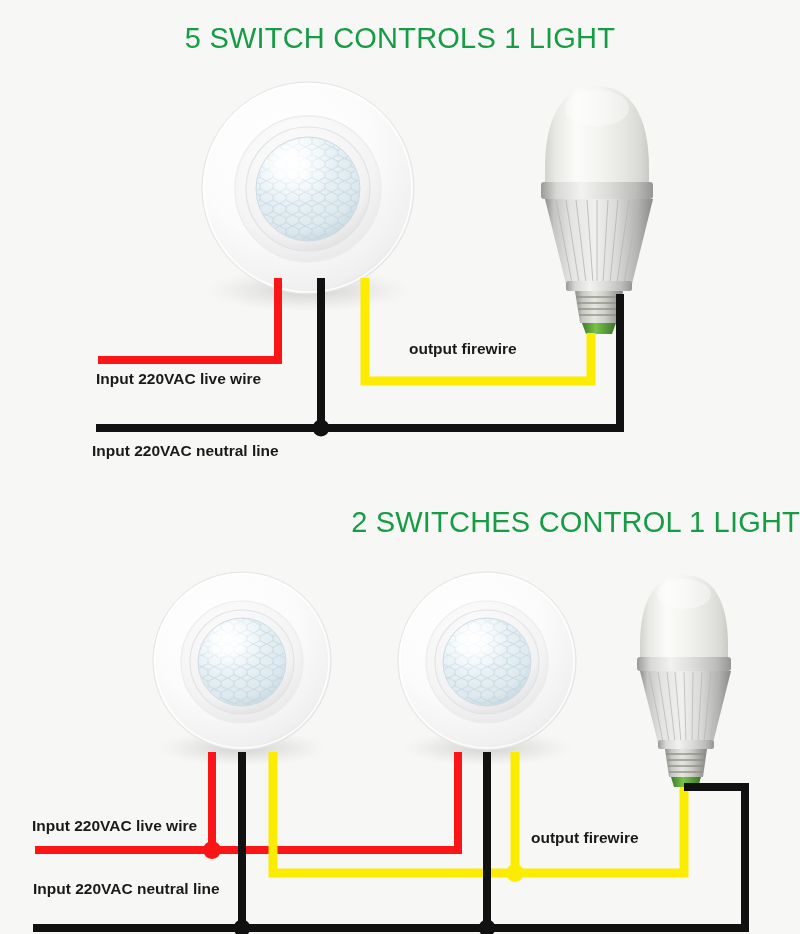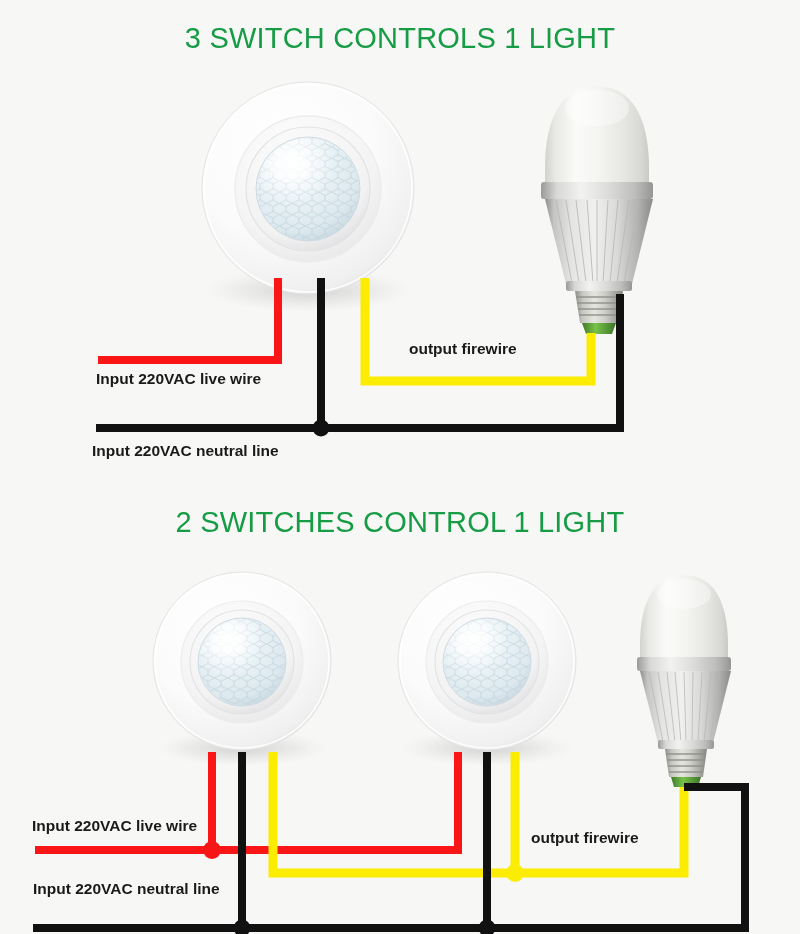--- a/index.html
+++ b/index.html
@@ -16,41 +16,41 @@
     position:absolute;
     width:100%;
     text-align:center;
     color:#169c45;
     font-size:29px;
     font-weight:400;
     letter-spacing:0.2px;
     white-space:nowrap;
   }
   #title-1{top:22px;}
-  #title-2{top:506px;}
+  #title-2{top:506px;text-align:right;}
   .wire-label{
     position:absolute;
     color:#1a1a1a;
     font-size:15.5px;
     font-weight:700;
     white-space:nowrap;
   }
   .lbl-live-1{left:96px;top:370px;}
   .lbl-neutral-1{left:92px;top:442px;}
   .lbl-output-1{left:409px;top:340px;}
   .lbl-live-2{left:32px;top:817px;}
   .lbl-neutral-2{left:33px;top:880px;}
   .lbl-output-2{left:531px;top:829px;}
 </style>
 </head>
 <body>
 
 <div class="stage">
 
-  <div class="diagram-title" id="title-1">3 SWITCH CONTROLS 1 LIGHT</div>
+  <div class="diagram-title" id="title-1">5 SWITCH CONTROLS 1 LIGHT</div>
 
   <svg class="svg-layer" viewBox="0 0 800 934">
     <defs>
 
       <radialGradient id="sensorBody" cx="38%" cy="30%" r="78%">
         <stop offset="0%" stop-color="#ffffff"></stop>
         <stop offset="55%" stop-color="#fbfbfb"></stop>
         <stop offset="88%" stop-color="#f0f0f0"></stop>
         <stop offset="100%" stop-color="#e2e2e2"></stop>
       </radialGradient>

